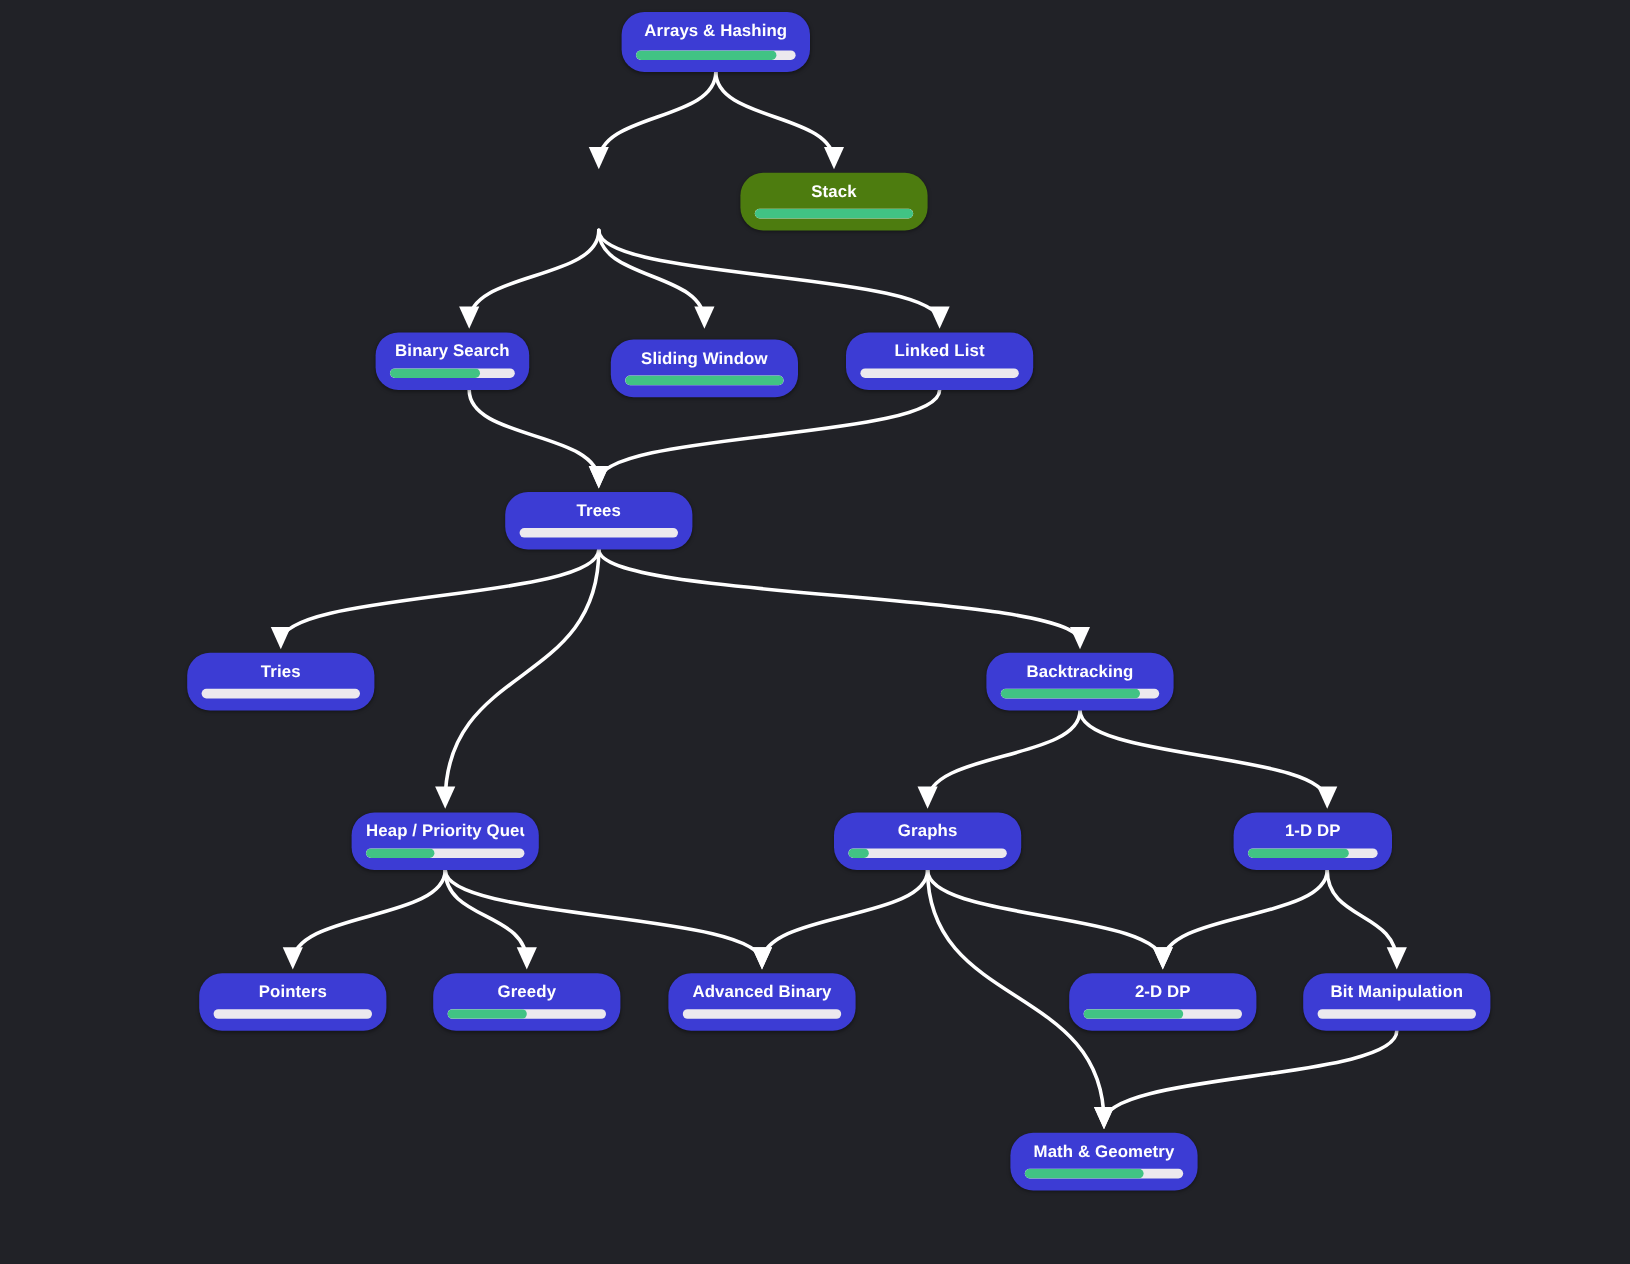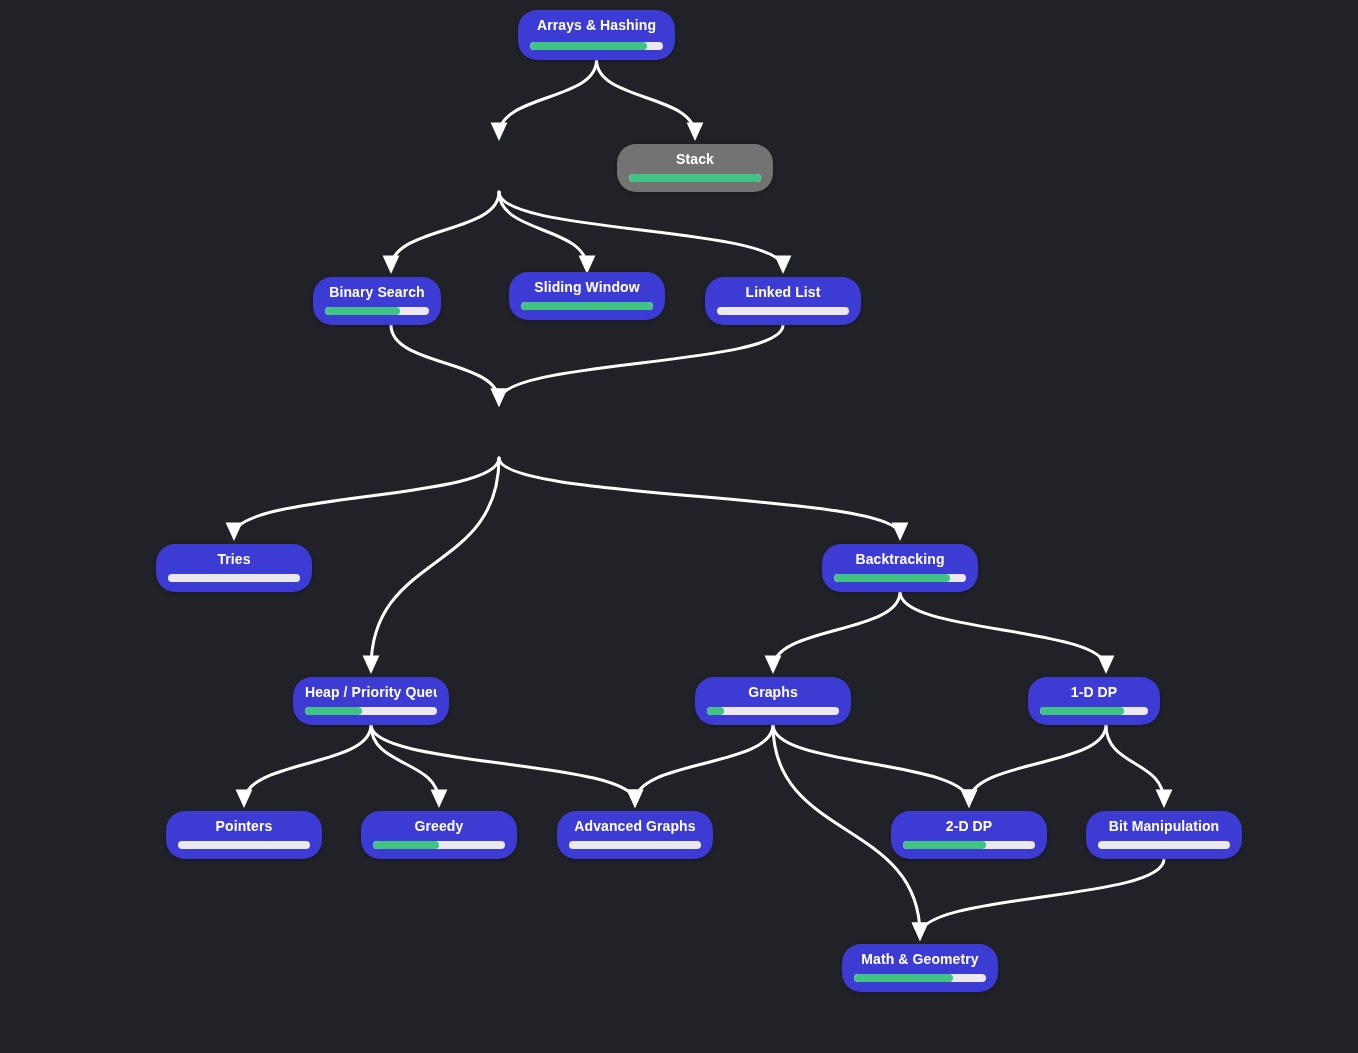--- a/index.html
+++ b/index.html
@@ -111,42 +111,46 @@
         <path d="M 1164 859 C 1164 900.8, 920 893.2, 920 935" fill="none" stroke="#ffffff" stroke-width="3" stroke-linecap="round" marker-end="url(#arrowhead)"></path>
       </g>
   </svg>
   <div id="node-layer">
       <div class="node" style="left: 518px; top: 10px; width: 157px; height: 50px; background: rgb(60, 60, 212);">
         <div class="node-label">Arrays &amp; Hashing</div>
         <div class="progress-track" style="background: rgb(236, 233, 238);">
           <div class="progress-fill" style="width: 88%; background: rgb(65, 195, 132);"></div>
         </div>
       </div>
-      <div class="node" style="left: 617px; top: 144px; width: 156px; height: 48px; background: #737373;">
+      <div class="node" style="left: 617px; top: 144px; width: 156px; height: 48px; background: #4d7c0f;">
         <div class="node-label">Stack</div>
         <div class="progress-track" style="background: rgb(236, 233, 238);">
           <div class="progress-fill" style="width: 100%; background: rgb(65, 195, 132);"></div>
         </div>
       </div>
       <div class="node" style="left: 313px; top: 277px; width: 128px; height: 48px; background: rgb(60, 60, 212);">
         <div class="node-label">Binary Search</div>
         <div class="progress-track" style="background: rgb(236, 233, 238);">
           <div class="progress-fill" style="width: 72%; background: rgb(65, 195, 132);"></div>
         </div>
       </div>
-      <div class="node" style="left: 509px; top: 272px; width: 156px; height: 48px; background: rgb(60, 60, 212);">
+      <div class="node" style="left: 509px; top: 283px; width: 156px; height: 48px; background: rgb(60, 60, 212);">
         <div class="node-label">Sliding Window</div>
         <div class="progress-track" style="background: rgb(236, 233, 238);">
           <div class="progress-fill" style="width: 100%; background: rgb(65, 195, 132);"></div>
         </div>
       </div>
       <div class="node" style="left: 705px; top: 277px; width: 156px; height: 48px; background: rgb(60, 60, 212);">
         <div class="node-label">Linked List</div>
         <div class="progress-track" style="background: rgb(236, 233, 238);"></div>
       </div>
+      <div class="node" style="left: 421px; top: 410px; width: 156px; height: 48px; background: rgb(60, 60, 212);">
+        <div class="node-label">Trees</div>
+        <div class="progress-track" style="background: rgb(236, 233, 238);"></div>
+      </div>
       <div class="node" style="left: 822px; top: 544px; width: 156px; height: 48px; background: rgb(60, 60, 212);">
         <div class="node-label">Backtracking</div>
         <div class="progress-track" style="background: rgb(236, 233, 238);">
           <div class="progress-fill" style="width: 88%; background: rgb(65, 195, 132);"></div>
         </div>
       </div>
       <div class="node" style="left: 156px; top: 544px; width: 156px; height: 48px; background: rgb(60, 60, 212);">
         <div class="node-label">Tries</div>
         <div class="progress-track" style="background: rgb(236, 233, 238);"></div>
       </div>
@@ -172,21 +176,21 @@
         <div class="node-label">Pointers</div>
         <div class="progress-track" style="background: rgb(236, 233, 238);"></div>
       </div>
       <div class="node" style="left: 361px; top: 811px; width: 156px; height: 48px; background: rgb(60, 60, 212);">
         <div class="node-label">Greedy</div>
         <div class="progress-track" style="background: rgb(236, 233, 238);">
           <div class="progress-fill" style="width: 50%; background: rgb(65, 195, 132);"></div>
         </div>
       </div>
       <div class="node" style="left: 557px; top: 811px; width: 156px; height: 48px; background: rgb(60, 60, 212);">
-        <div class="node-label">Advanced Graphs</div>
+        <div class="node-label">Advanced Binary</div>
         <div class="progress-track" style="background: rgb(236, 233, 238);"></div>
       </div>
       <div class="node" style="left: 891px; top: 811px; width: 156px; height: 48px; background: rgb(60, 60, 212);">
         <div class="node-label">2-D DP</div>
         <div class="progress-track" style="background: rgb(236, 233, 238);">
           <div class="progress-fill" style="width: 63%; background: rgb(65, 195, 132);"></div>
         </div>
       </div>
       <div class="node" style="left: 1086px; top: 811px; width: 156px; height: 48px; background: rgb(60, 60, 212);">
         <div class="node-label">Bit Manipulation</div>

